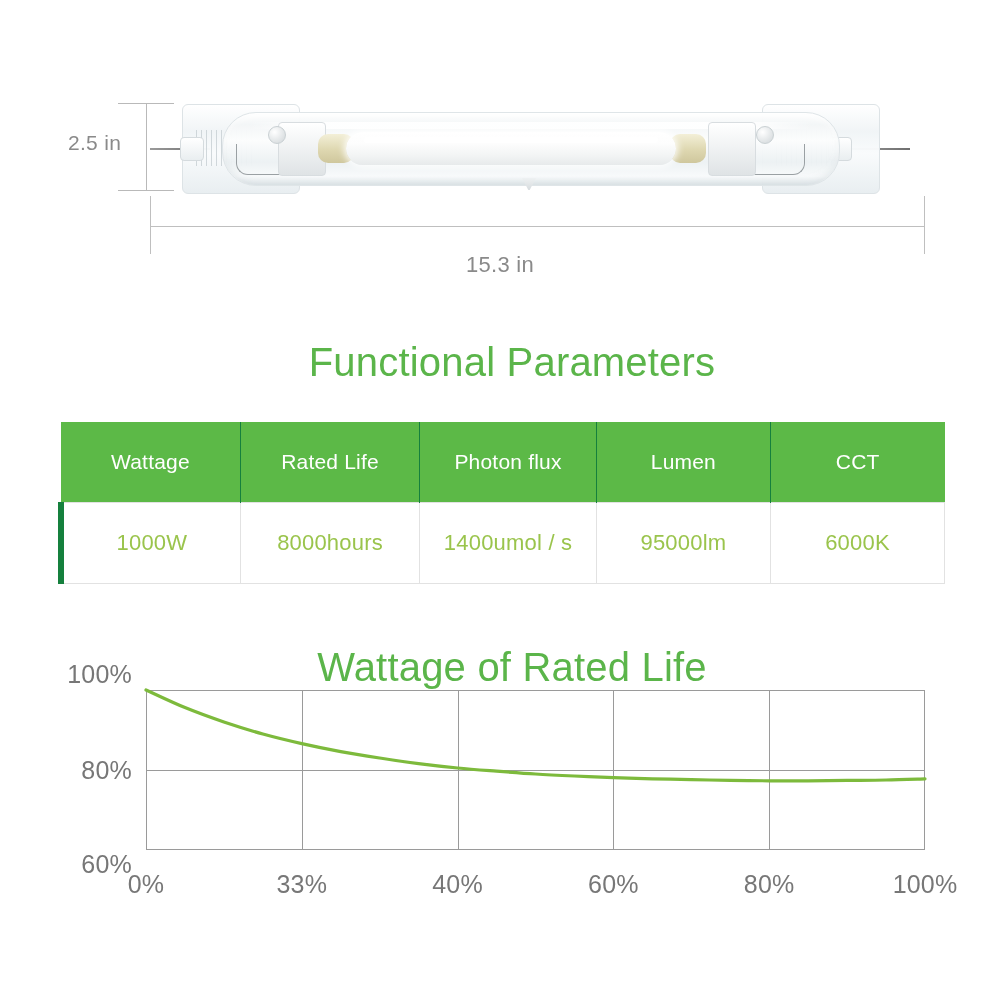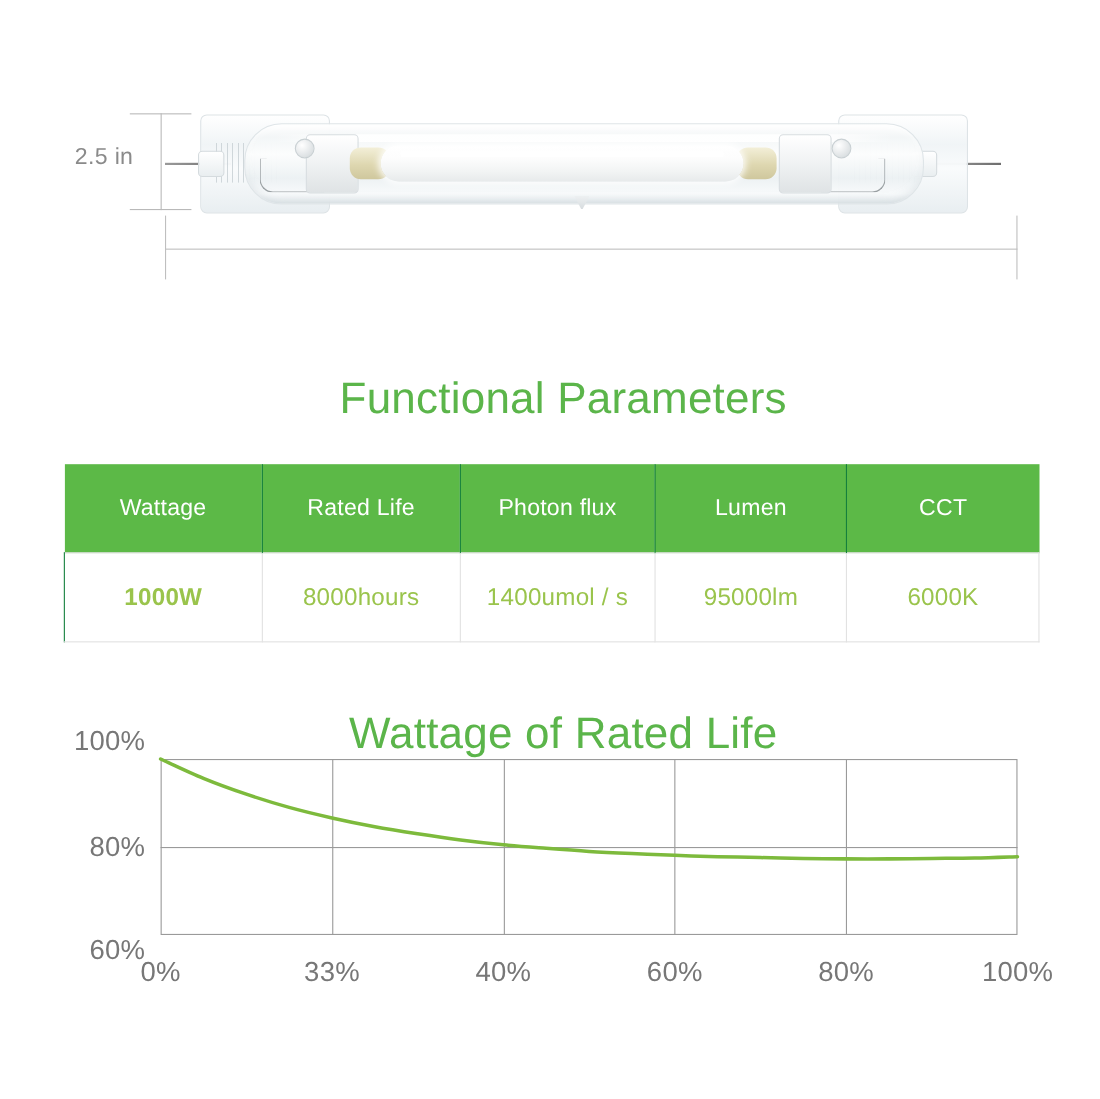--- a/index.html
+++ b/index.html
@@ -287,21 +287,21 @@
   #spec-table th:last-child { border-right: none; }
   #spec-table td {
     background: #ffffff;
     color: #9ac44c;
     font-size: 22px;
     height: 78px;
     text-align: center;
     border: 1px solid #e2e2e2;
     letter-spacing: .2px;
   }
-  #spec-table td:first-child { border-left: 1px solid #15803d; font-weight: bold; }
+  #spec-table td:first-child { border-left: 6px solid #15803d; }
 
   
   #life-chart {
     position: absolute;
     left: 0;
     top: 660px;
     width: 836px;
     height: 260px;
   }
   .plot-frame {
@@ -387,20 +387,21 @@
     <div class="arc-end l"></div>
     <div class="arc-end r"></div>
     <div class="arc-tube"></div>
 
     <div class="pip"></div>
   </div>
 
   <div class="dim-h-cap left"></div>
   <div class="dim-h-cap right"></div>
   <div class="dim-h-line"></div>
+  <div class="dim-h-label">15.3 in</div>
 </div>
 
 <div class="section-title" id="functional-parameters-title">Functional Parameters</div>
 
 <table id="spec-table">
   <colgroup>
     <col style="width:20.3%">
       <col style="width:20.3%">
       <col style="width:20.0%">
     <col style="width:19.7%">

